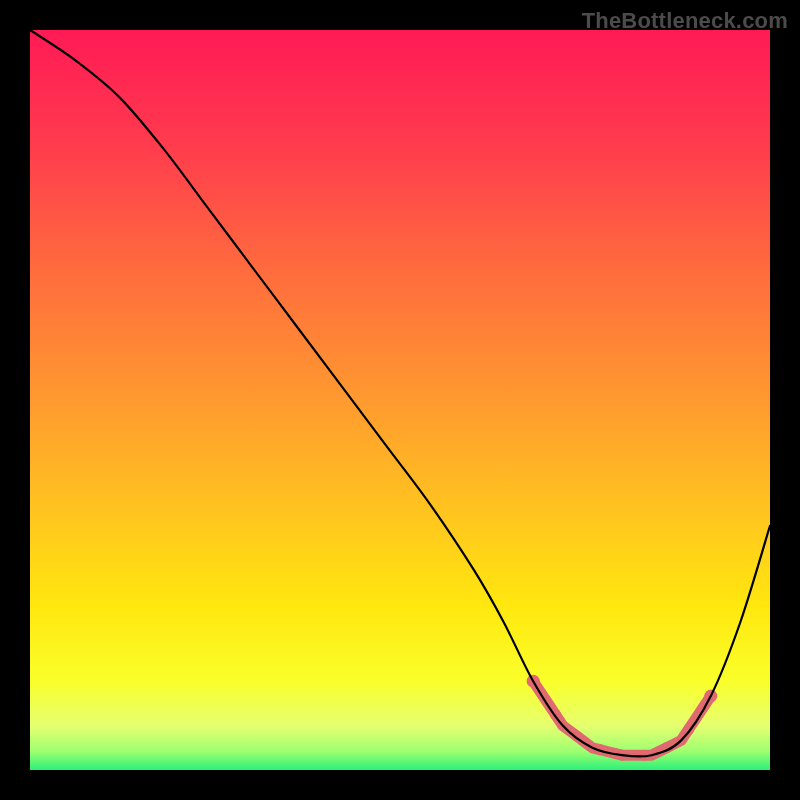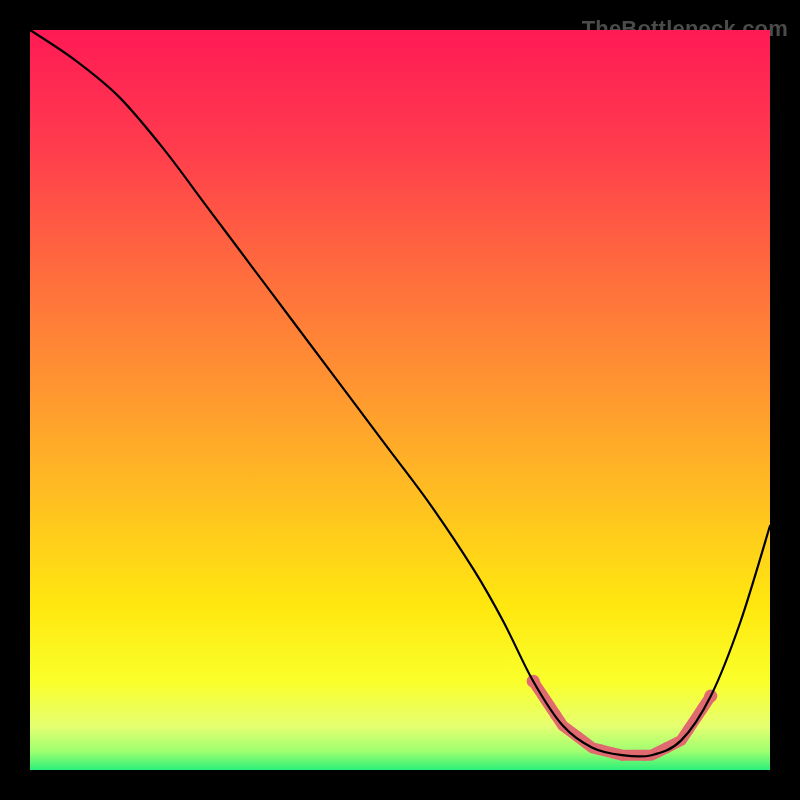--- a/index.html
+++ b/index.html
@@ -12,21 +12,21 @@
     font-family: Arial, Helvetica, sans-serif;
   }
   .stage {
     position: relative;
     width: 800px;
     height: 800px;
     background: #000000;
   }
   .watermark {
     position: absolute;
-    top: 16px;
+    top: 8px;
     right: 12px;
     font-size: 22px;
     font-weight: 600;
     color: #4b4b4b;
     letter-spacing: 0.2px;
     user-select: none;
   }
   svg {
     position: absolute;
     top: 0;

